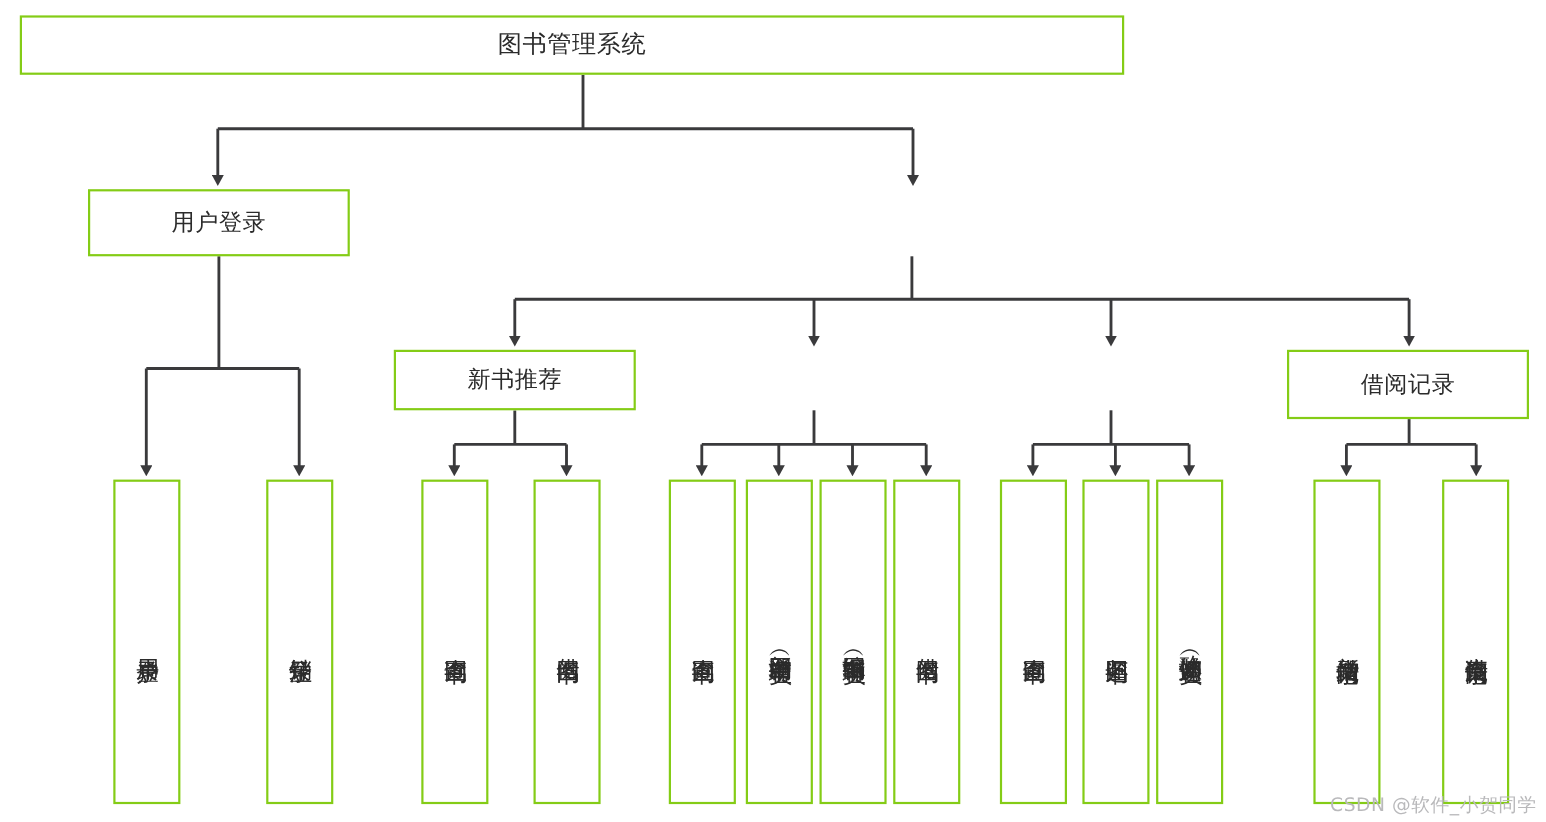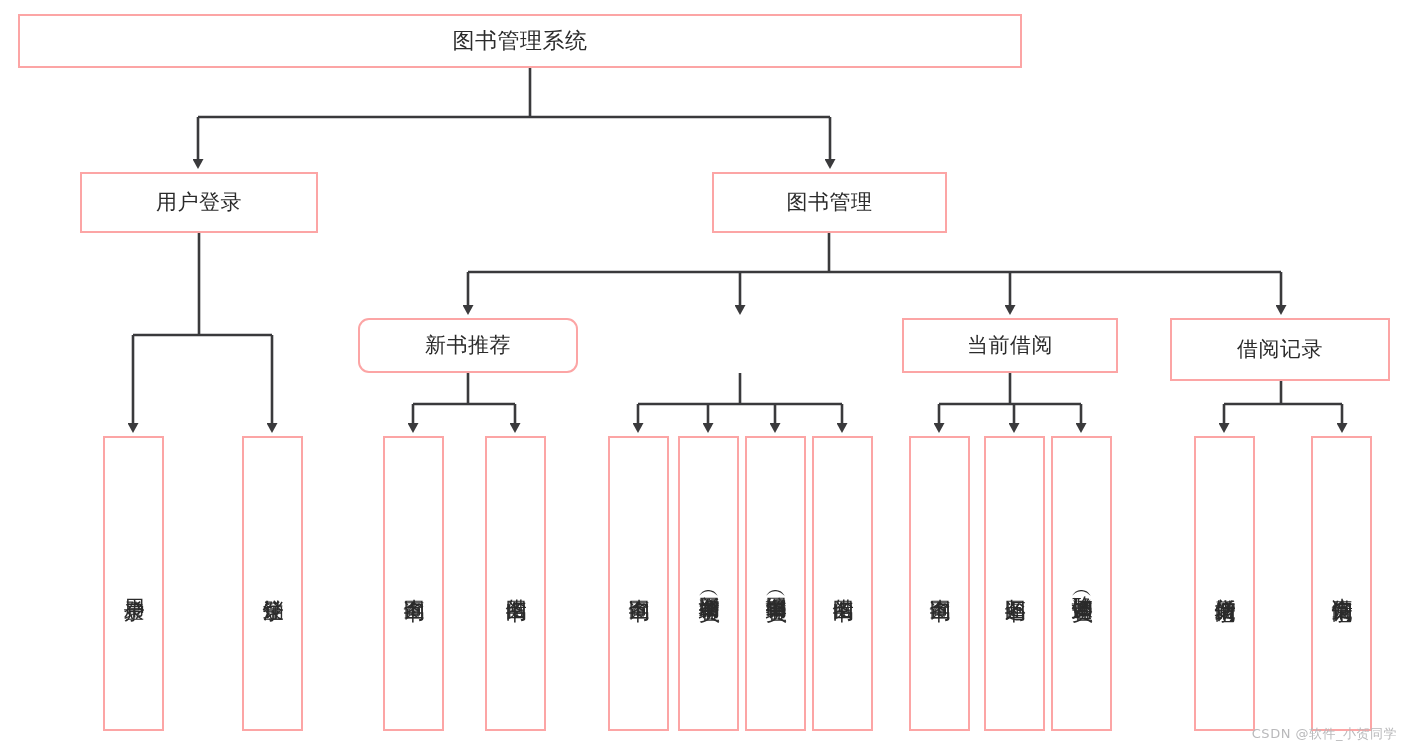--- a/index.html
+++ b/index.html
@@ -23,21 +23,21 @@
     left: 0;
     top: 0;
     width: 1405px;
     height: 747px;
     pointer-events: none;
   }
   .node {
     position: absolute;
     box-sizing: border-box;
     background: #ffffff;
-    border: 2px solid #fca5a5;
+    border: 2px solid #84cc16;
     display: flex;
     align-items: center;
     justify-content: center;
     color: #2b2b2b;
     z-index: 2;
   }
   .node.horiz {
     font-size: 21px;
     letter-spacing: 0.5px;
     line-height: 1.2;
@@ -58,21 +58,21 @@
     writing-mode: vertical-rl;
     text-orientation: upright;
     display: block;
     white-space: normal;
     text-align: center;
   }
   .watermark {
     position: absolute;
     right: 8px;
     bottom: 4px;
-    font-size: 13px;
+    font-size: 17px;
     color: #b9b9bb;
     letter-spacing: 0.5px;
     z-index: 5;
     white-space: nowrap;
   }
 </style>
 </head>
 <body>
 
 <div id="canvas">
@@ -127,29 +127,23 @@
     </g>
   </svg>
 
   <div class="node horiz root" style="left:18px; top:14px; width:1004px; height:54px;">
     <span>图书管理系统</span>
   </div>
 
   <div class="node horiz" style="left:80px; top:172px; width:238px; height:61px;">
     <span>用户登录</span>
   </div>
-  <div class="node horiz" style="left:712px; top:172px; width:235px; height:61px;">
-    <span>图书管理</span>
-  </div>
 
-  <div class="node horiz" style="left:358px; top:318px; width:220px; height:55px;border-radius:11px;">
+  <div class="node horiz" style="left:358px; top:318px; width:220px; height:55px;">
     <span>新书推荐</span>
-  </div>
-  <div class="node horiz" style="left:902px; top:318px; width:216px; height:55px;">
-    <span>当前借阅</span>
   </div>
   <div class="node horiz" style="left:1170px; top:318px; width:220px; height:63px;">
     <span>借阅记录</span>
   </div>
 
   <div class="node leaf" style="left:103px; top:436px; width:61px; height:295px;">
     <span class="vtext">用户登录</span>
   </div>
   <div class="node leaf" style="left:242px; top:436px; width:61px; height:295px;">
     <span class="vtext">注销登录</span>

